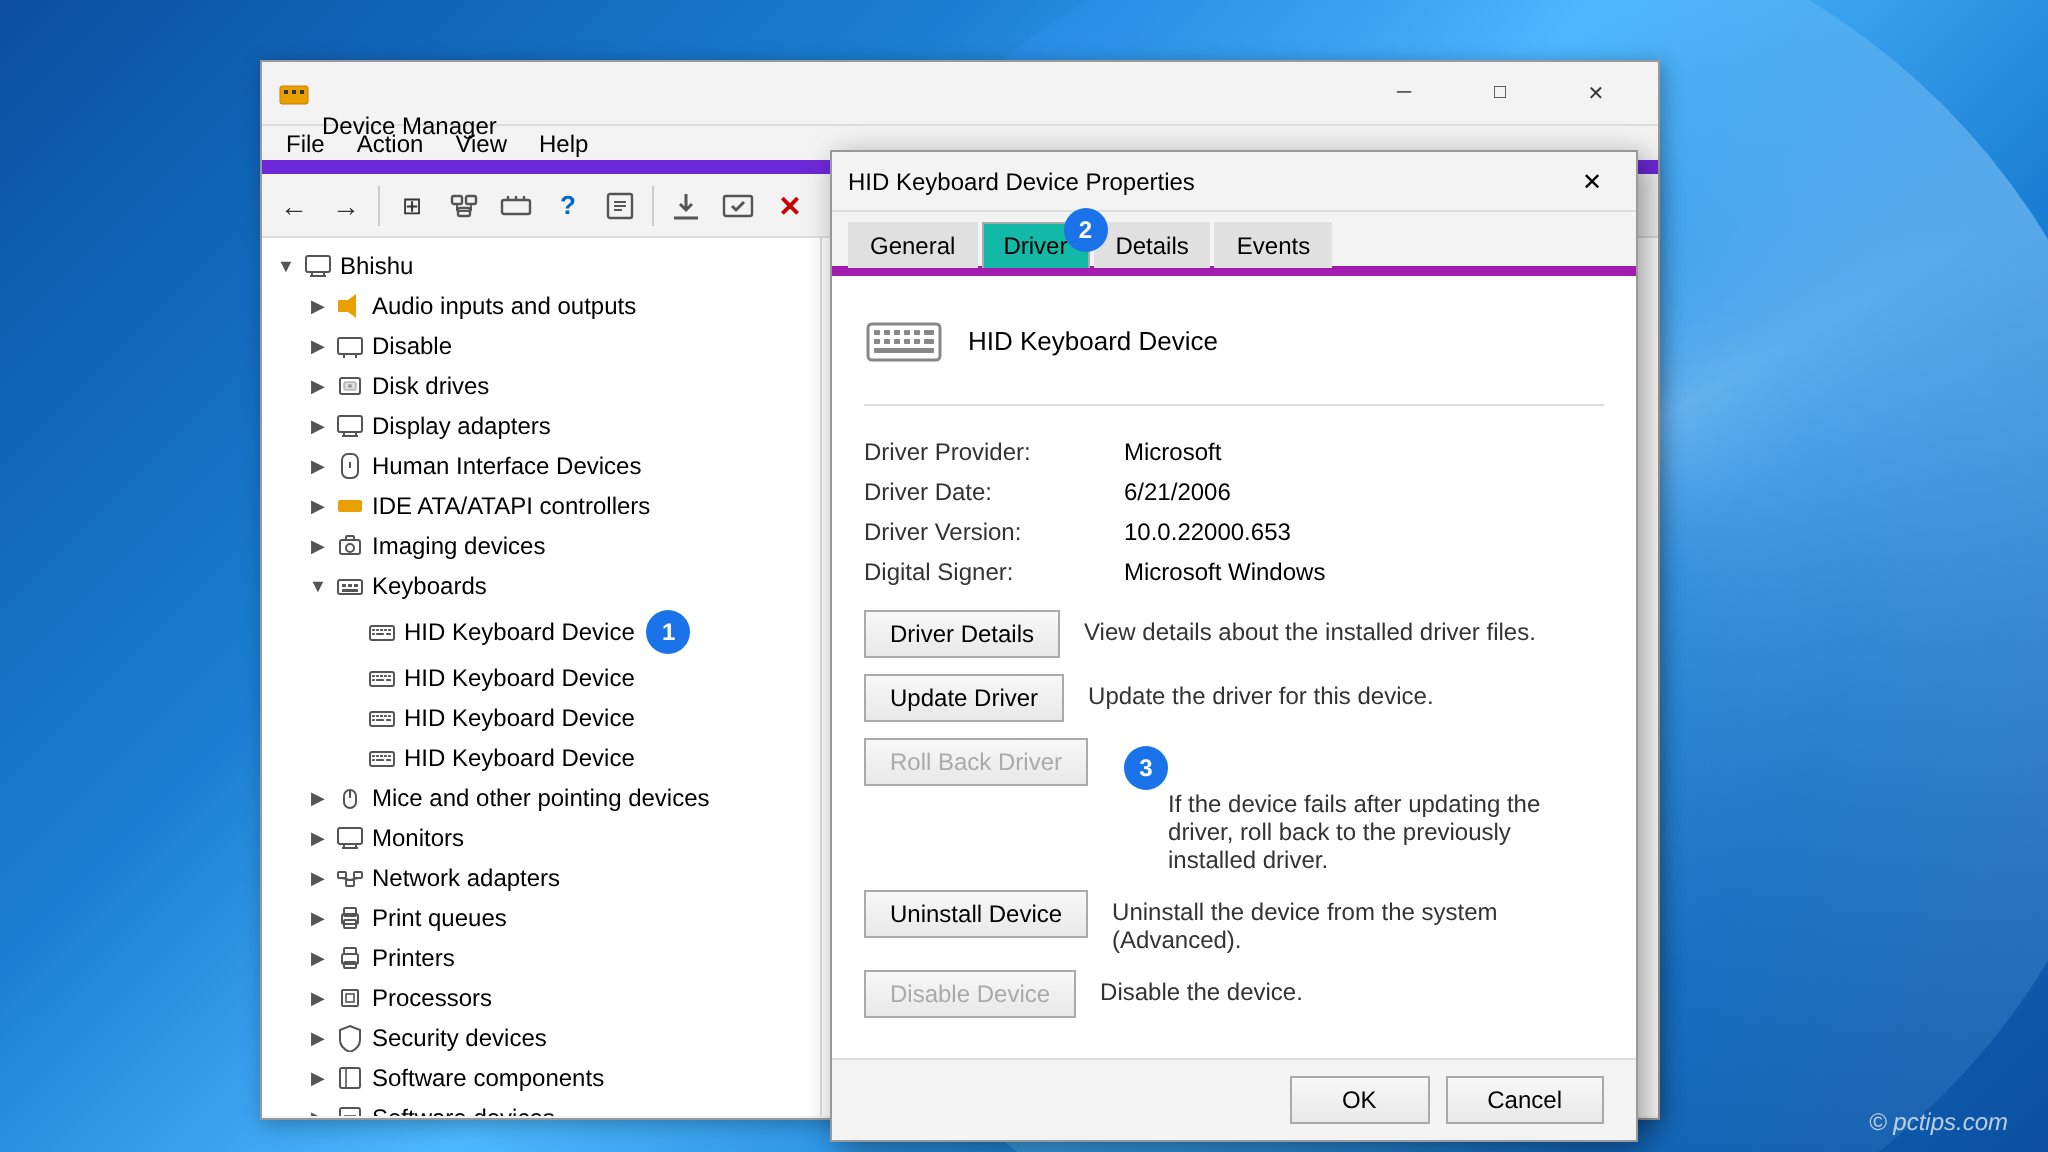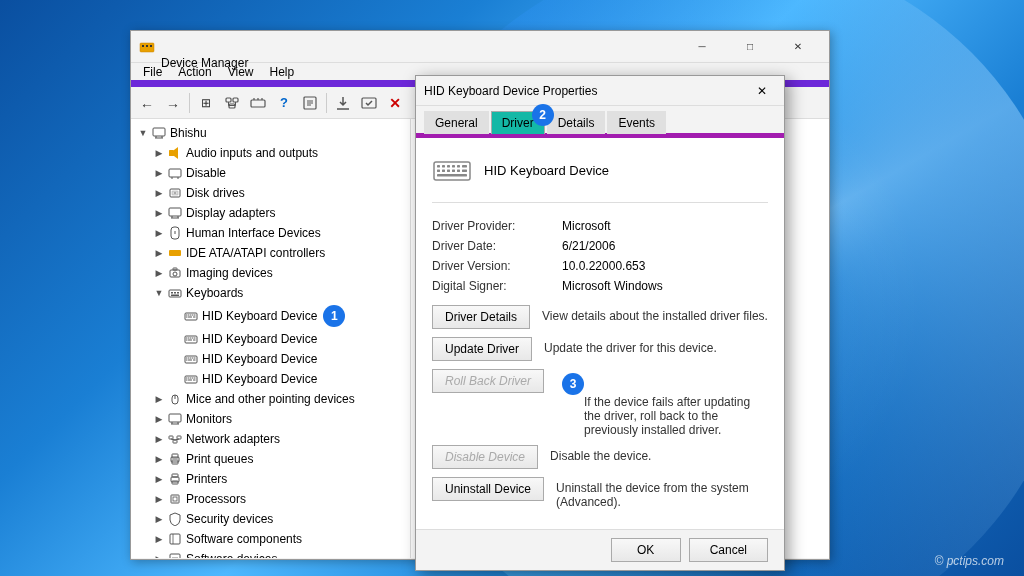--- a/index.html
+++ b/index.html
@@ -200,21 +200,21 @@
     .dialog-overlay {
       position: absolute;
       top: 0; left: 0;
       width: 100%; height: 100%;
       pointer-events: none;
     }
     .dialog {
       position: absolute;
       left: 415px;
       top: 75px;
-      width: 370px;
+      width: 404px;
       background: #f3f3f3;
       border: 1px solid #999;
       box-shadow: 4px 4px 15px rgba(0,0,0,0.4);
       pointer-events: all;
     }
     .dialog-title-bar {
       height: 30px;
       background: #f3f3f3;
       display: flex;
       align-items: center;
@@ -313,21 +313,21 @@
     
     .dialog-btn {
       border: 1px solid #aaa;
       background: linear-gradient(to bottom, #f8f8f8, #e8e8e8);
       padding: 4px 12px;
       cursor: pointer;
       font-size: 12px;
       min-width: 90px;
       text-align: center;
     }
-    .dialog-btn:disabled { color: #aaa; cursor: default; font-style: italic; }
+    .dialog-btn:disabled { color: #aaa; cursor: default; }
     .dialog-btn-row {
       display: flex;
       align-items: flex-start;
       margin-bottom: 8px;
     }
     .dialog-btn-desc {
       margin-left: 12px;
       font-size: 12px;
       color: #333;
       padding-top: 4px;
@@ -846,26 +846,26 @@
           <button class="dialog-btn" disabled="" style="color:#aaa;">
             <span>Roll Back Driver</span>
           </button>
         </div>
         <span class="dialog-btn-desc" style="position:relative;">
           <span class="badge-3">3</span>
           <span style="margin-left:28px; display:inline-block;">If the device fails after updating the driver, roll back to the previously installed driver.</span>
         </span>
       </div>
       <div class="dialog-btn-row">
+        <button class="dialog-btn">Uninstall Device</button>
+        <span class="dialog-btn-desc">Uninstall the device from the system (Advanced).</span>
+      </div>
+      <div class="dialog-btn-row">
         <button class="dialog-btn" disabled="" style="color:#aaa;">Disable Device</button>
         <span class="dialog-btn-desc">Disable the device.</span>
-      </div>
-      <div class="dialog-btn-row">
-        <button class="dialog-btn">Uninstall Device</button>
-        <span class="dialog-btn-desc">Uninstall the device from the system (Advanced).</span>
       </div>
     </div>
 
     <div class="dialog-footer">
       <button class="footer-btn">OK</button>
       <button class="footer-btn">Cancel</button>
     </div>
   </div>
 </div>
 

